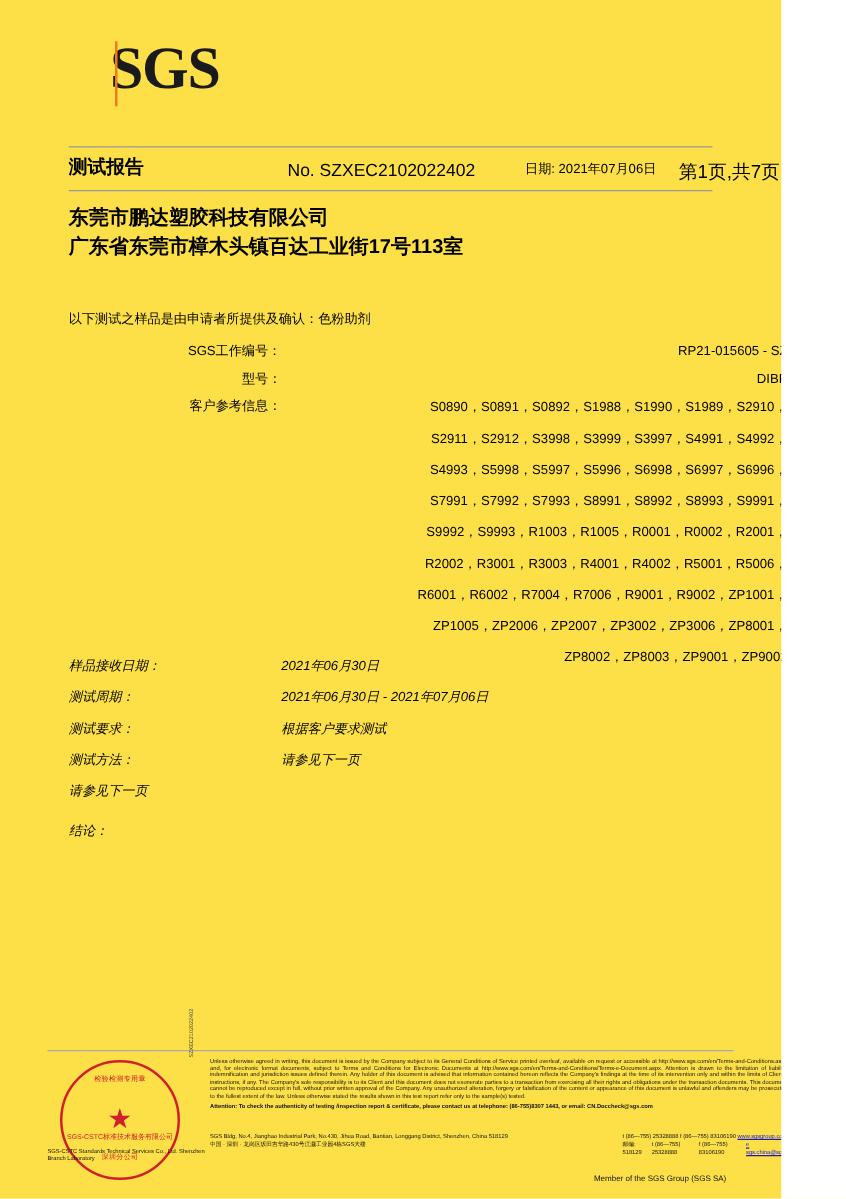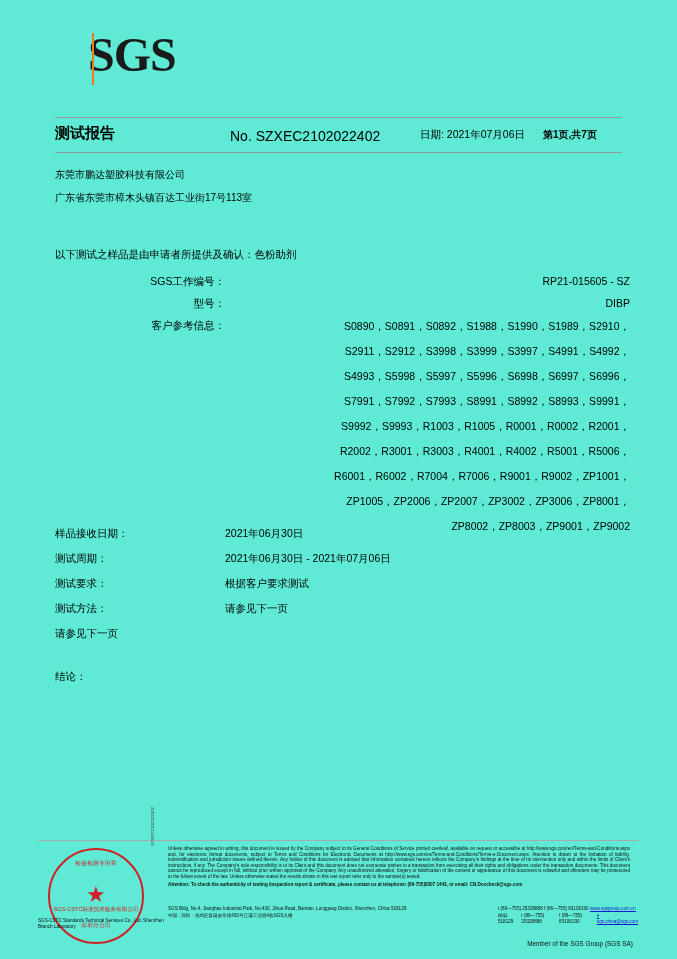--- a/index.html
+++ b/index.html
@@ -6,23 +6,23 @@
     margin: 0;
     padding: 0;
     background: #ffffff;
   }
   body {
     font-family: "Liberation Sans", sans-serif;
     color: #000000;
   }
   .page {
     position: relative;
-    width: 677px;
+    width: 625px;
     height: 959px;
-    background: #5eead4;
+    background: #fde047;
     overflow: hidden;
   }
 
   
   .logo-wrap {
     position: absolute;
     left: 88px;
     top: 30px;
     width: 110px;
     height: 58px;
@@ -76,38 +76,38 @@
   .doc-date {
     position: absolute;
     left: 365px;
     top: 4px;
     font-size: 10.5px;
   }
   .doc-page {
     position: absolute;
     left: 488px;
     top: 4px;
-    font-size: 10px;
-    font-weight: bold;
+    font-size: 15px;
   }
   .hr-mid {
     position: absolute;
     left: 55px;
     right: 55px;
     top: 152px;
     border-top: 1px solid #999;
   }
 
   
   .company {
     position: absolute;
     left: 55px;
     top: 163px;
-    font-size: 10px;
+    font-size: 16px;
     line-height: 23px;
+    font-weight: bold;
   }
 
   
   .intro {
     position: absolute;
     left: 55px;
     top: 248px;
     font-size: 10.5px;
   }
 
@@ -145,20 +145,21 @@
   .fields2 {
     position: absolute;
     left: 55px;
     top: 521px;
     width: 575px;
     font-size: 10.5px;
   }
   .frow2 {
     display: flex;
     align-items: flex-start;
+    font-style: italic;
   }
   .frow2 .flabel {
     width: 170px;
     flex: 0 0 170px;
     line-height: 25px;
   }
   .frow2 .fvalue {
     flex: 1 1 auto;
     line-height: 25px;
   }
@@ -348,21 +349,21 @@
       <div class="flabel">测试要求：</div>
       <div class="fvalue">根据客户要求测试</div>
     </div>
     <div class="frow2">
       <div class="flabel">测试方法：</div>
       <div class="fvalue">请参见下一页</div>
     </div>
     <div class="frow2">
       <div class="fvalue">请参见下一页</div>
     </div>
-    <div class="frow2" style="margin-top:18px;">
+    <div class="frow2" style="margin-top:7px;">
       <div class="flabel">结论：</div>
     </div>
   </div>
 
   <div class="hr-foot"></div>
 
   <div class="stamp">
     <div class="stamp-circle"></div>
     <div class="stamp-arc-top">检验检测专用章</div>
     <div class="stamp-star">★</div>

